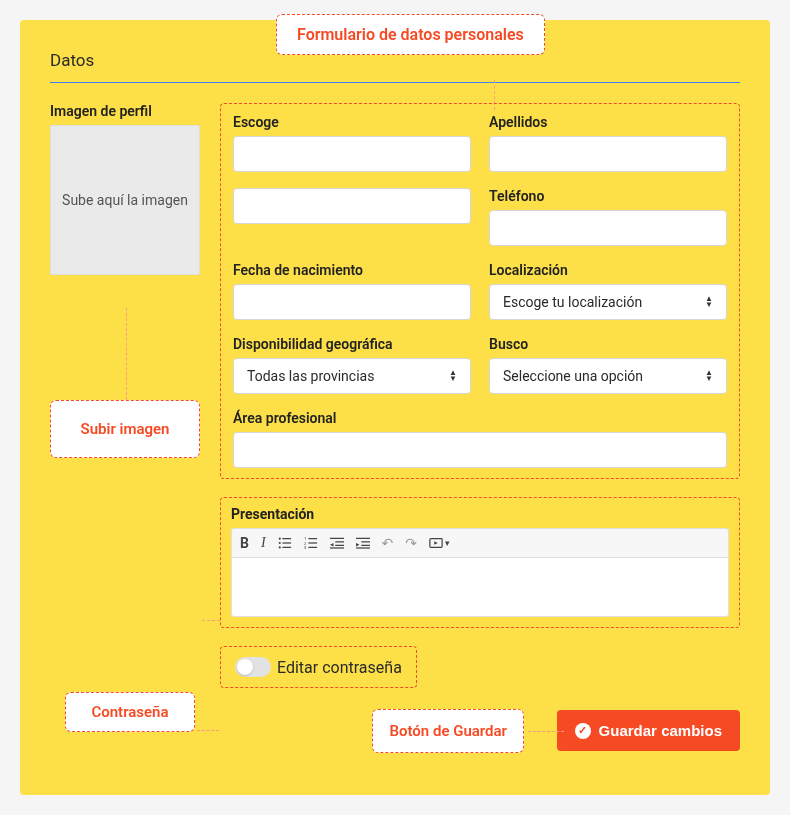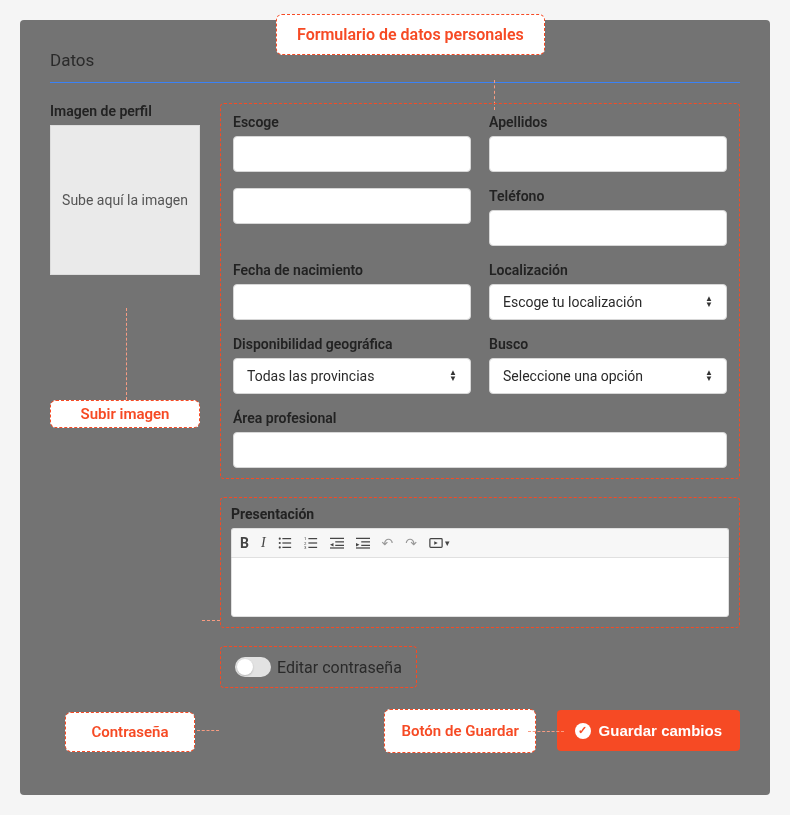--- a/index.html
+++ b/index.html
@@ -5,21 +5,21 @@
     * { box-sizing: border-box; margin: 0; padding: 0; }
     body {
       font-family: -apple-system, BlinkMacSystemFont, "Segoe UI", Roboto, Helvetica, Arial, sans-serif;
       background: #f5f5f5;
       width: 790px;
       height: 815px;
       padding: 20px;
       color: #2a2a2a;
     }
     .card {
-      background: #737373;
+      background: #fde047;
       border-radius: 4px;
       padding: 30px 30px 30px 30px;
       position: relative;
       height: 100%;
     }
     .header {
       display: flex;
       align-items: center;
       gap: 20px;
       border-bottom: 1px solid #3b82f6;
@@ -195,30 +195,30 @@
     }
     .check-icon {
       display:inline-flex; width:16px; height:16px; border-radius:50%;
       background:#fff; color:#f64a24; align-items:center; justify-content:center;
       font-size:11px; font-weight:700;
     }
     .callout-left {
       position: absolute;
       left: 30px;
       width: 150px;
-      padding: 4px 8px;
+      padding: 19px 8px;
       font-size: 15px;
       line-height: 1.2;
     }
     .callout-subir { top: 380px; }
     .callout-present { top: 575px; }
-    .callout-pass { top: 692px; width: 130px; left: 45px; padding: 10px 6px;}
+    .callout-pass { top: 672px; width: 130px; left: 45px; padding: 10px 6px;}
     .callout-save {
       position: absolute;
-      right: 204px;
+      right: 216px;
       padding: 12px 16px;
       font-size: 15px;
     }
     svg.icon { width: 14px; height: 14px; }
   </style>
 </head>
 <body>
 
 <div class="card">
 

